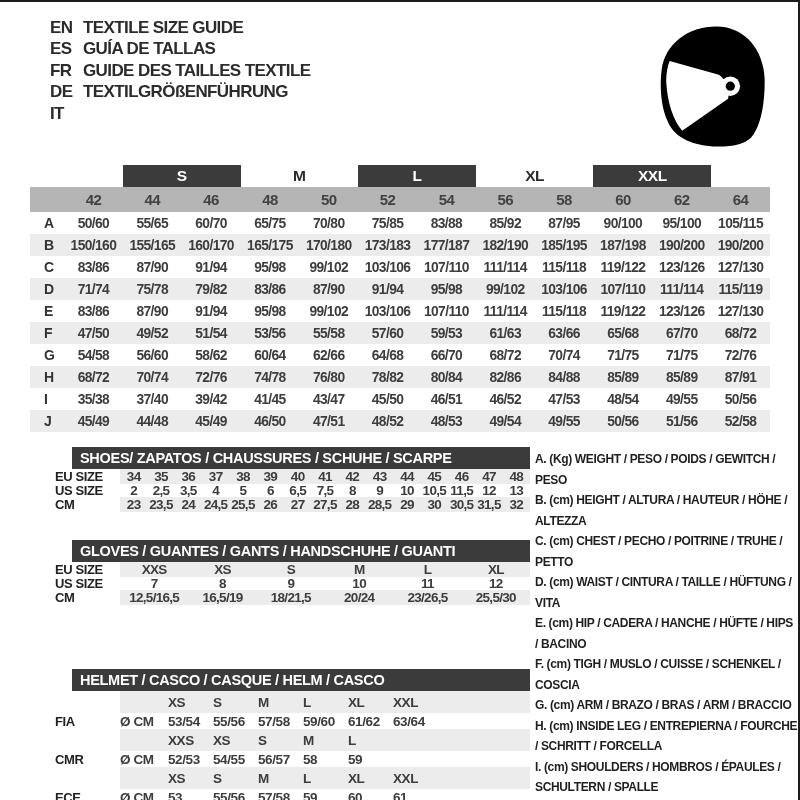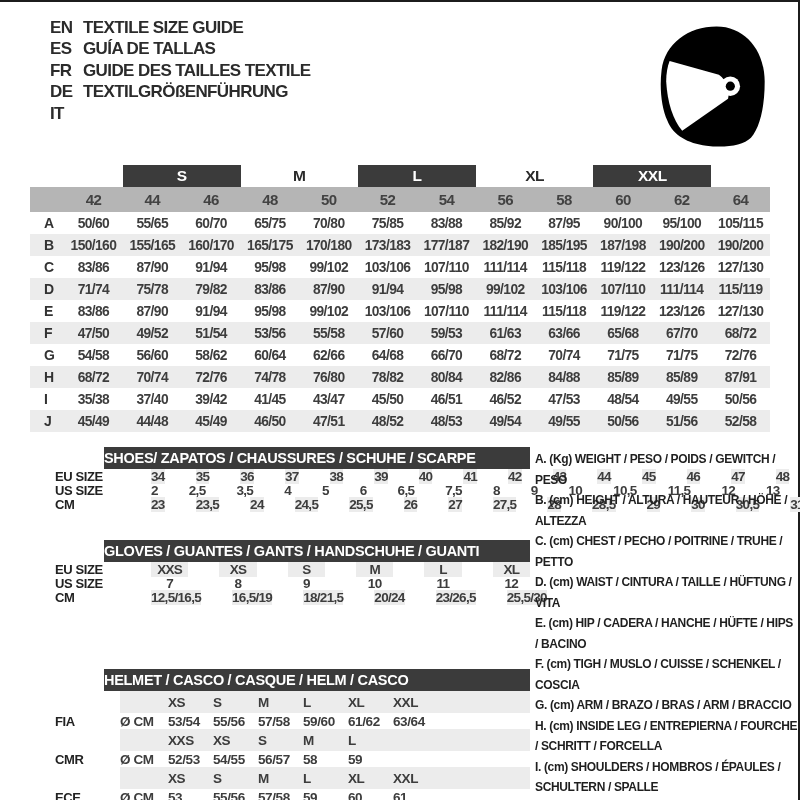--- a/index.html
+++ b/index.html
@@ -28,23 +28,23 @@
   .band.dark{background:var(--dark);color:#fff;}
   .cols-row{height:25px;background:var(--strip);}
   .cols-row .tcell{color:#424242;font-size:15px;}
   .trow{height:22px;}
   .trow.alt{background:var(--alt);}
   .tcell{display:flex;align-items:center;justify-content:center;font-size:13.8px;letter-spacing:-0.6px;color:var(--val);white-space:nowrap;}
   .rlabel{display:flex;align-items:center;padding-left:14px;font-size:14px;color:#333;}
   
   .sub{position:absolute;left:30px;width:500px;}
   #shoes{top:445px;} #gloves{top:538px;}
-  .bar{height:22px;margin-left:74px;background:var(--dark);color:#fff;display:flex;align-items:center;
-       font-size:14.5px;letter-spacing:-0.3px;white-space:nowrap;}
-  .srow{display:grid;height:14px;gap:31px;}
+  .bar{height:22px;margin-left:42px;background:var(--dark);color:#fff;display:flex;align-items:center;
+       padding-left:8px;font-size:14.5px;letter-spacing:-0.3px;white-space:nowrap;}
+  .srow{display:grid;height:14px;}
   .slabel{display:flex;align-items:center;padding-left:25px;font-size:13px;letter-spacing:-0.4px;color:#222;}
   .sval{display:flex;align-items:center;justify-content:center;font-size:13.5px;letter-spacing:-0.7px;color:var(--val);white-space:nowrap;}
   .srow.gray .sval{background:var(--alt);}
   
   #helmet-sec{position:absolute;left:30px;top:667px;width:500px;}
   .hsizes{margin-left:90px;background:var(--alt);display:grid;grid-template-columns:48px repeat(6,45px) 1fr;height:22px;}
   .hvals{display:grid;grid-template-columns:90px 48px repeat(6,45px) 1fr;height:16px;}
   .hcell{display:flex;align-items:center;font-size:13.5px;letter-spacing:-0.4px;color:var(--val);white-space:nowrap;}
   
   .legend{position:absolute;left:535px;top:447px;width:263px;font-size:12px;line-height:20.5px;letter-spacing:-0.35px;color:#1f1f1f;}

